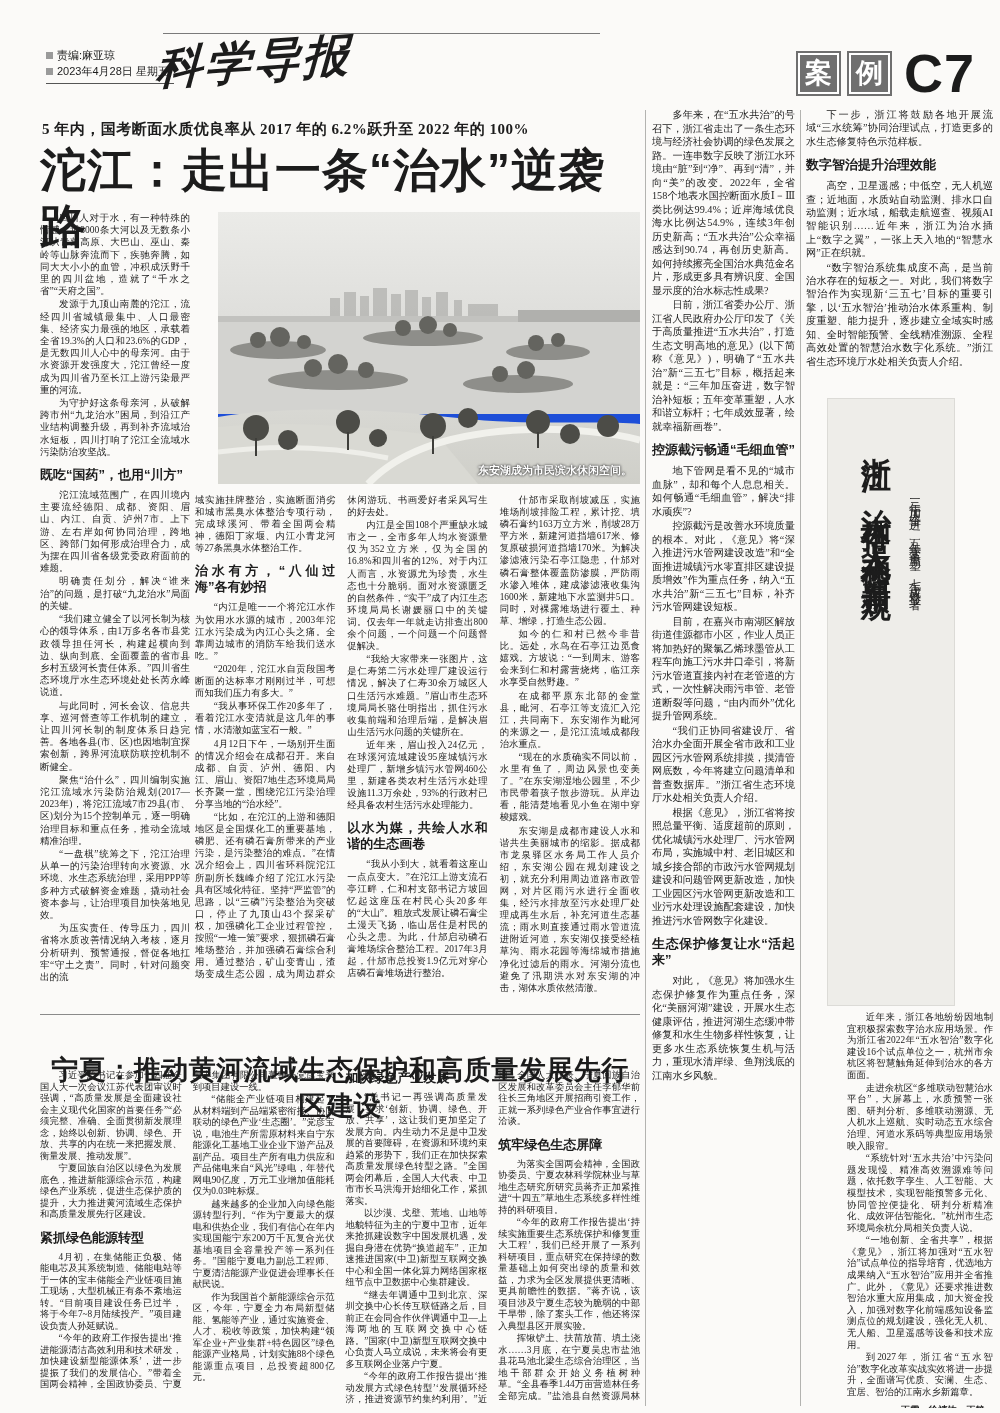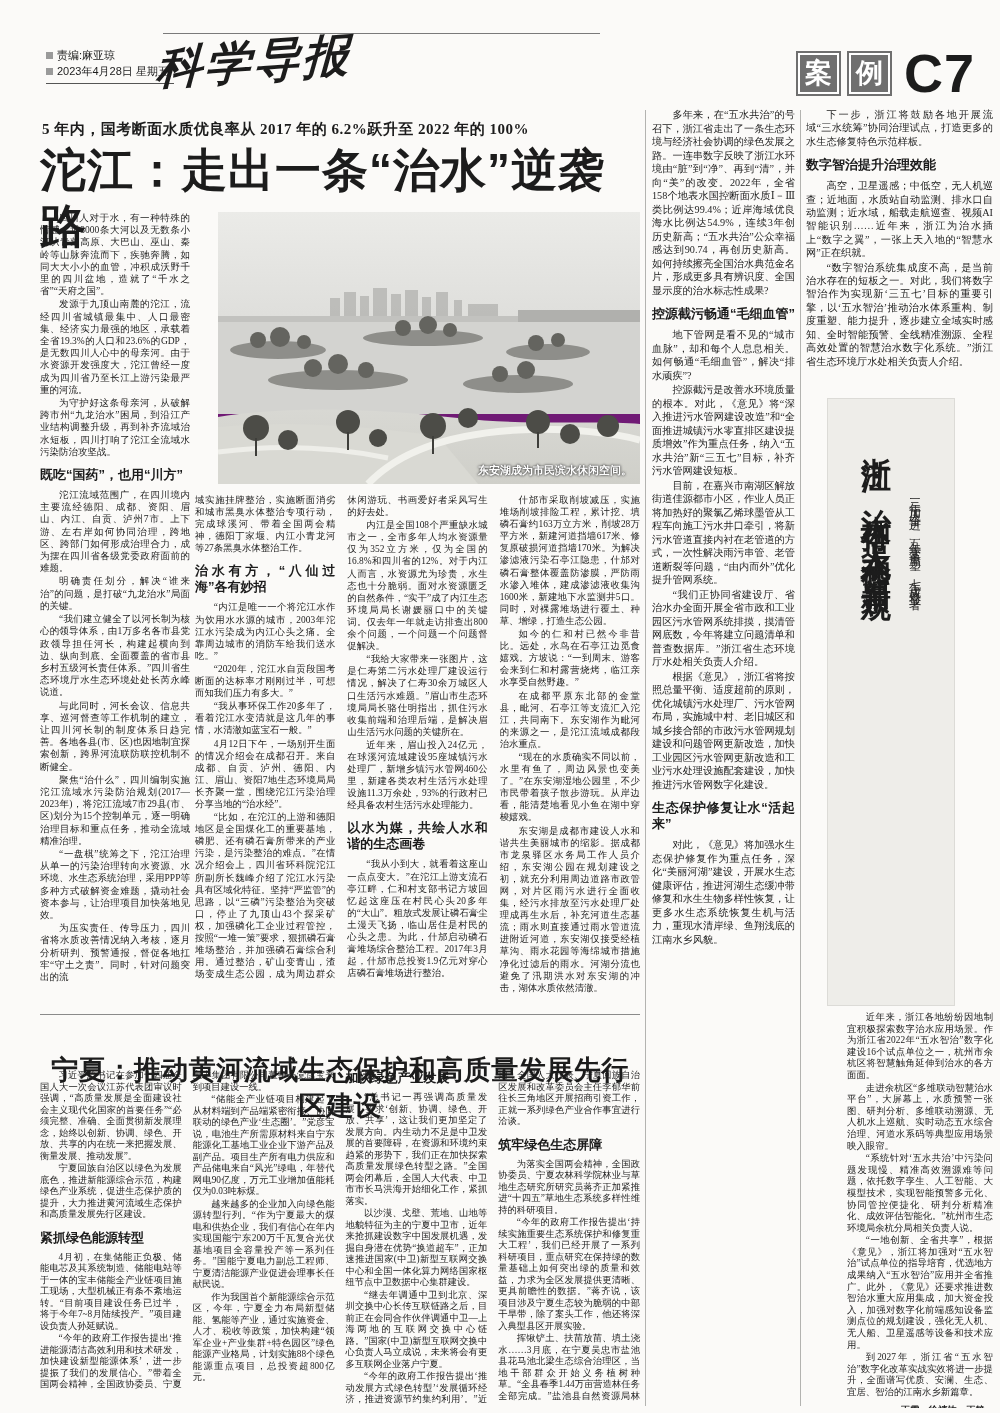--- a/index.html
+++ b/index.html
@@ -21,21 +21,21 @@
   .flow p{margin:0 0 1px 0;}
   .flow .para{text-indent:2em;}
   .flow .cont{text-indent:0;}
   .flow h3.sub{font-family:"Liberation Sans",sans-serif;font-size:13px;font-weight:bold;margin:9px 0 6px 0;line-height:16px;}
   .flow .byline{text-align:right;font-weight:bold;font-family:"Liberation Sans",sans-serif;padding-right:8px;margin-top:5px;text-indent:0;}
 
   
   .a1{position:absolute;left:40px;top:108px;width:600px;height:904px;margin-top:12px;}
   .kicker{position:absolute;left:2px;top:0;font-size:15px;font-weight:bold;letter-spacing:0.5px;}
   .headline1{position:absolute;left:0;top:22px;width:600px;font-size:46px;line-height:56px;font-weight:900;font-family:Liberation Sans, sans-serif;letter-spacing:1px;}
-  .photo{position:absolute;left:178px;top:92px;width:422px;height:272px;background:#701a75;overflow:hidden;}
+  .photo{position:absolute;left:178px;top:92px;width:422px;height:272px;background:#1d4ed8;overflow:hidden;}
   .caption{position:absolute;right:8px;bottom:6px;color:#fff;font-size:11px;font-weight:bold;text-shadow:0 0 3px #444,0 0 2px #444;font-family:"Liberation Sans",sans-serif;}
   .col-a{position:absolute;left:0;top:92px;width:150px;height:812px;font-size:9.5px;line-height:12.2px;}
   .cols-b{position:absolute;left:155px;top:374px;width:445px;height:530px;column-count:3;column-gap:12px;font-size:9.4px;line-height:12.1px;}
 
   
   .z-col1{position:absolute;left:652px;top:108px;width:143px;height:1296px;font-size:10.2px;line-height:13.5px;}
   .z-col2t{position:absolute;left:806px;top:108px;width:187px;height:285px;font-size:10.2px;line-height:13.4px;}
   .z-box{position:absolute;left:827px;top:398px;width:128px;height:608px;background:#eeede9;border:1px solid #dcdbd7;box-sizing:border-box;display:flex;flex-direction:row;justify-content:center;gap:13px;padding-top:34px;}
   .z-title{writing-mode:vertical-rl;font-size:30px;font-weight:bold;letter-spacing:7px;line-height:34px;}
   .z-sub{writing-mode:vertical-rl;font-size:12px;letter-spacing:4px;margin-top:56px;color:#222;}
@@ -180,20 +180,21 @@
         <p class="para">什邡市采取削坡减压，实施堆场削坡排险工程，累计挖、填磷石膏约163万立方米，削坡28万平方米，新建河道挡墙617米、修复原破损河道挡墙170米。为解决渗滤液污染石亭江隐患，什邡对磷石膏整体覆盖防渗膜，严防雨水渗入堆体，建成渗滤液收集沟1600米，新建地下水监测井5口。同时，对裸露堆场进行覆土、种草、增绿，打造生态公园。</p>
         <p class="para">如今的仁和村已然今非昔比。远处，水鸟在石亭江边觅食嬉戏。方坡说：“一到周末、游客会来到仁和村露营烧烤，临江亲水享受自然野趣。”</p>
         <p class="para">在成都平原东北部的金堂县，毗河、石亭江等支流汇入沱江，共同南下。东安湖作为毗河的来源之一，是沱江流域成都段治水重点。</p>
         <p class="para">“现在的水质确实不同以前，水里有鱼了，周边风景也变美了。”在东安湖湿地公园里，不少市民带着孩子散步游玩。从岸边看，能清楚地看见小鱼在湖中穿梭嬉戏。</p>
         <p class="para">东安湖是成都市建设人水和谐共生美丽城市的缩影。据成都市龙泉驿区水务局工作人员介绍，东安湖公园在规划建设之初，就充分利用周边道路市政管网，对片区雨污水进行全面收集，经污水排放至污水处理厂处理成再生水后，补充河道生态基流；雨水则直接通过雨水管道流进附近河道，东安湖仅接受经植草沟、雨水花园等海绵城市措施净化过滤后的雨水。河湖分流也避免了汛期洪水对东安湖的冲击，湖体水质依然清澈。</p>
       </div>
   </div>
 
   <div class="z-col1 flow">
       <p class="para">多年来，在“五水共治”的号召下，浙江省走出了一条生态环境与经济社会协调的绿色发展之路。一连串数字反映了浙江水环境由“脏”到“净”、再到“清”，并向“美”的改变。2022年，全省158个地表水国控断面水质Ⅰ－Ⅲ类比例达99.4%；近岸海域优良海水比例达54.9%，连续3年创历史新高；“五水共治”公众幸福感达到90.74，再创历史新高。如何持续擦亮全国治水典范金名片，形成更多具有辨识度、全国显示度的治水标志性成果?</p>
+      <p class="para">日前，浙江省委办公厅、浙江省人民政府办公厅印发了《关于高质量推进“五水共治”，打造生态文明高地的意见》(以下简称《意见》)，明确了“五水共治”新“三五七”目标，概括起来就是：“三年加压奋进，数字智治补短板；五年变革重塑，人水和谐立标杆；七年成效显著，绘就幸福新画卷”。</p>
       <h3 class="sub">控源截污畅通“毛细血管”</h3>
       <p class="para">地下管网是看不见的“城市血脉”，却和每个人息息相关。如何畅通“毛细血管”，解决“排水顽疾”?</p>
       <p class="para">控源截污是改善水环境质量的根本。对此，《意见》将“深入推进污水管网建设改造”和“全面推进城镇污水零直排区建设提质增效”作为重点任务，纳入“五水共治”新“三五七”目标，补齐污水管网建设短板。</p>
       <p class="para">目前，在嘉兴市南湖区解放街道佳源都市小区，作业人员正将加热好的聚氯乙烯球墨管从工程车向施工污水井口牵引，将新污水管道直接内衬在老管道的方式，一次性解决雨污串管、老管道断裂等问题，“由内而外”优化提升管网系统。</p>
       <p class="para">“我们正协同省建设厅、省治水办全面开展全省市政和工业园区污水管网系统排摸，摸清管网底数，今年将建立问题清单和普查数据库。”浙江省生态环境厅水处相关负责人介绍。</p>
       <p class="para">根据《意见》，浙江省将按照总量平衡、适度超前的原则，优化城镇污水处理厂、污水管网布局，实施城中村、老旧城区和城乡接合部的市政污水管网规划建设和问题管网更新改造，加快工业园区污水管网更新改造和工业污水处理设施配套建设，加快推进污水管网数字化建设。</p>
       <h3 class="sub">生态保护修复让水“活起来”</h3>
       <p class="para">对此，《意见》将加强水生态保护修复作为重点任务，深化“美丽河湖”建设，开展水生态健康评估，推进河湖生态缓冲带修复和水生生物多样性恢复，让更多水生态系统恢复生机与活力，重现水清岸绿、鱼翔浅底的江南水乡风貌。</p>
     </div>
   <div class="z-col2t flow">

